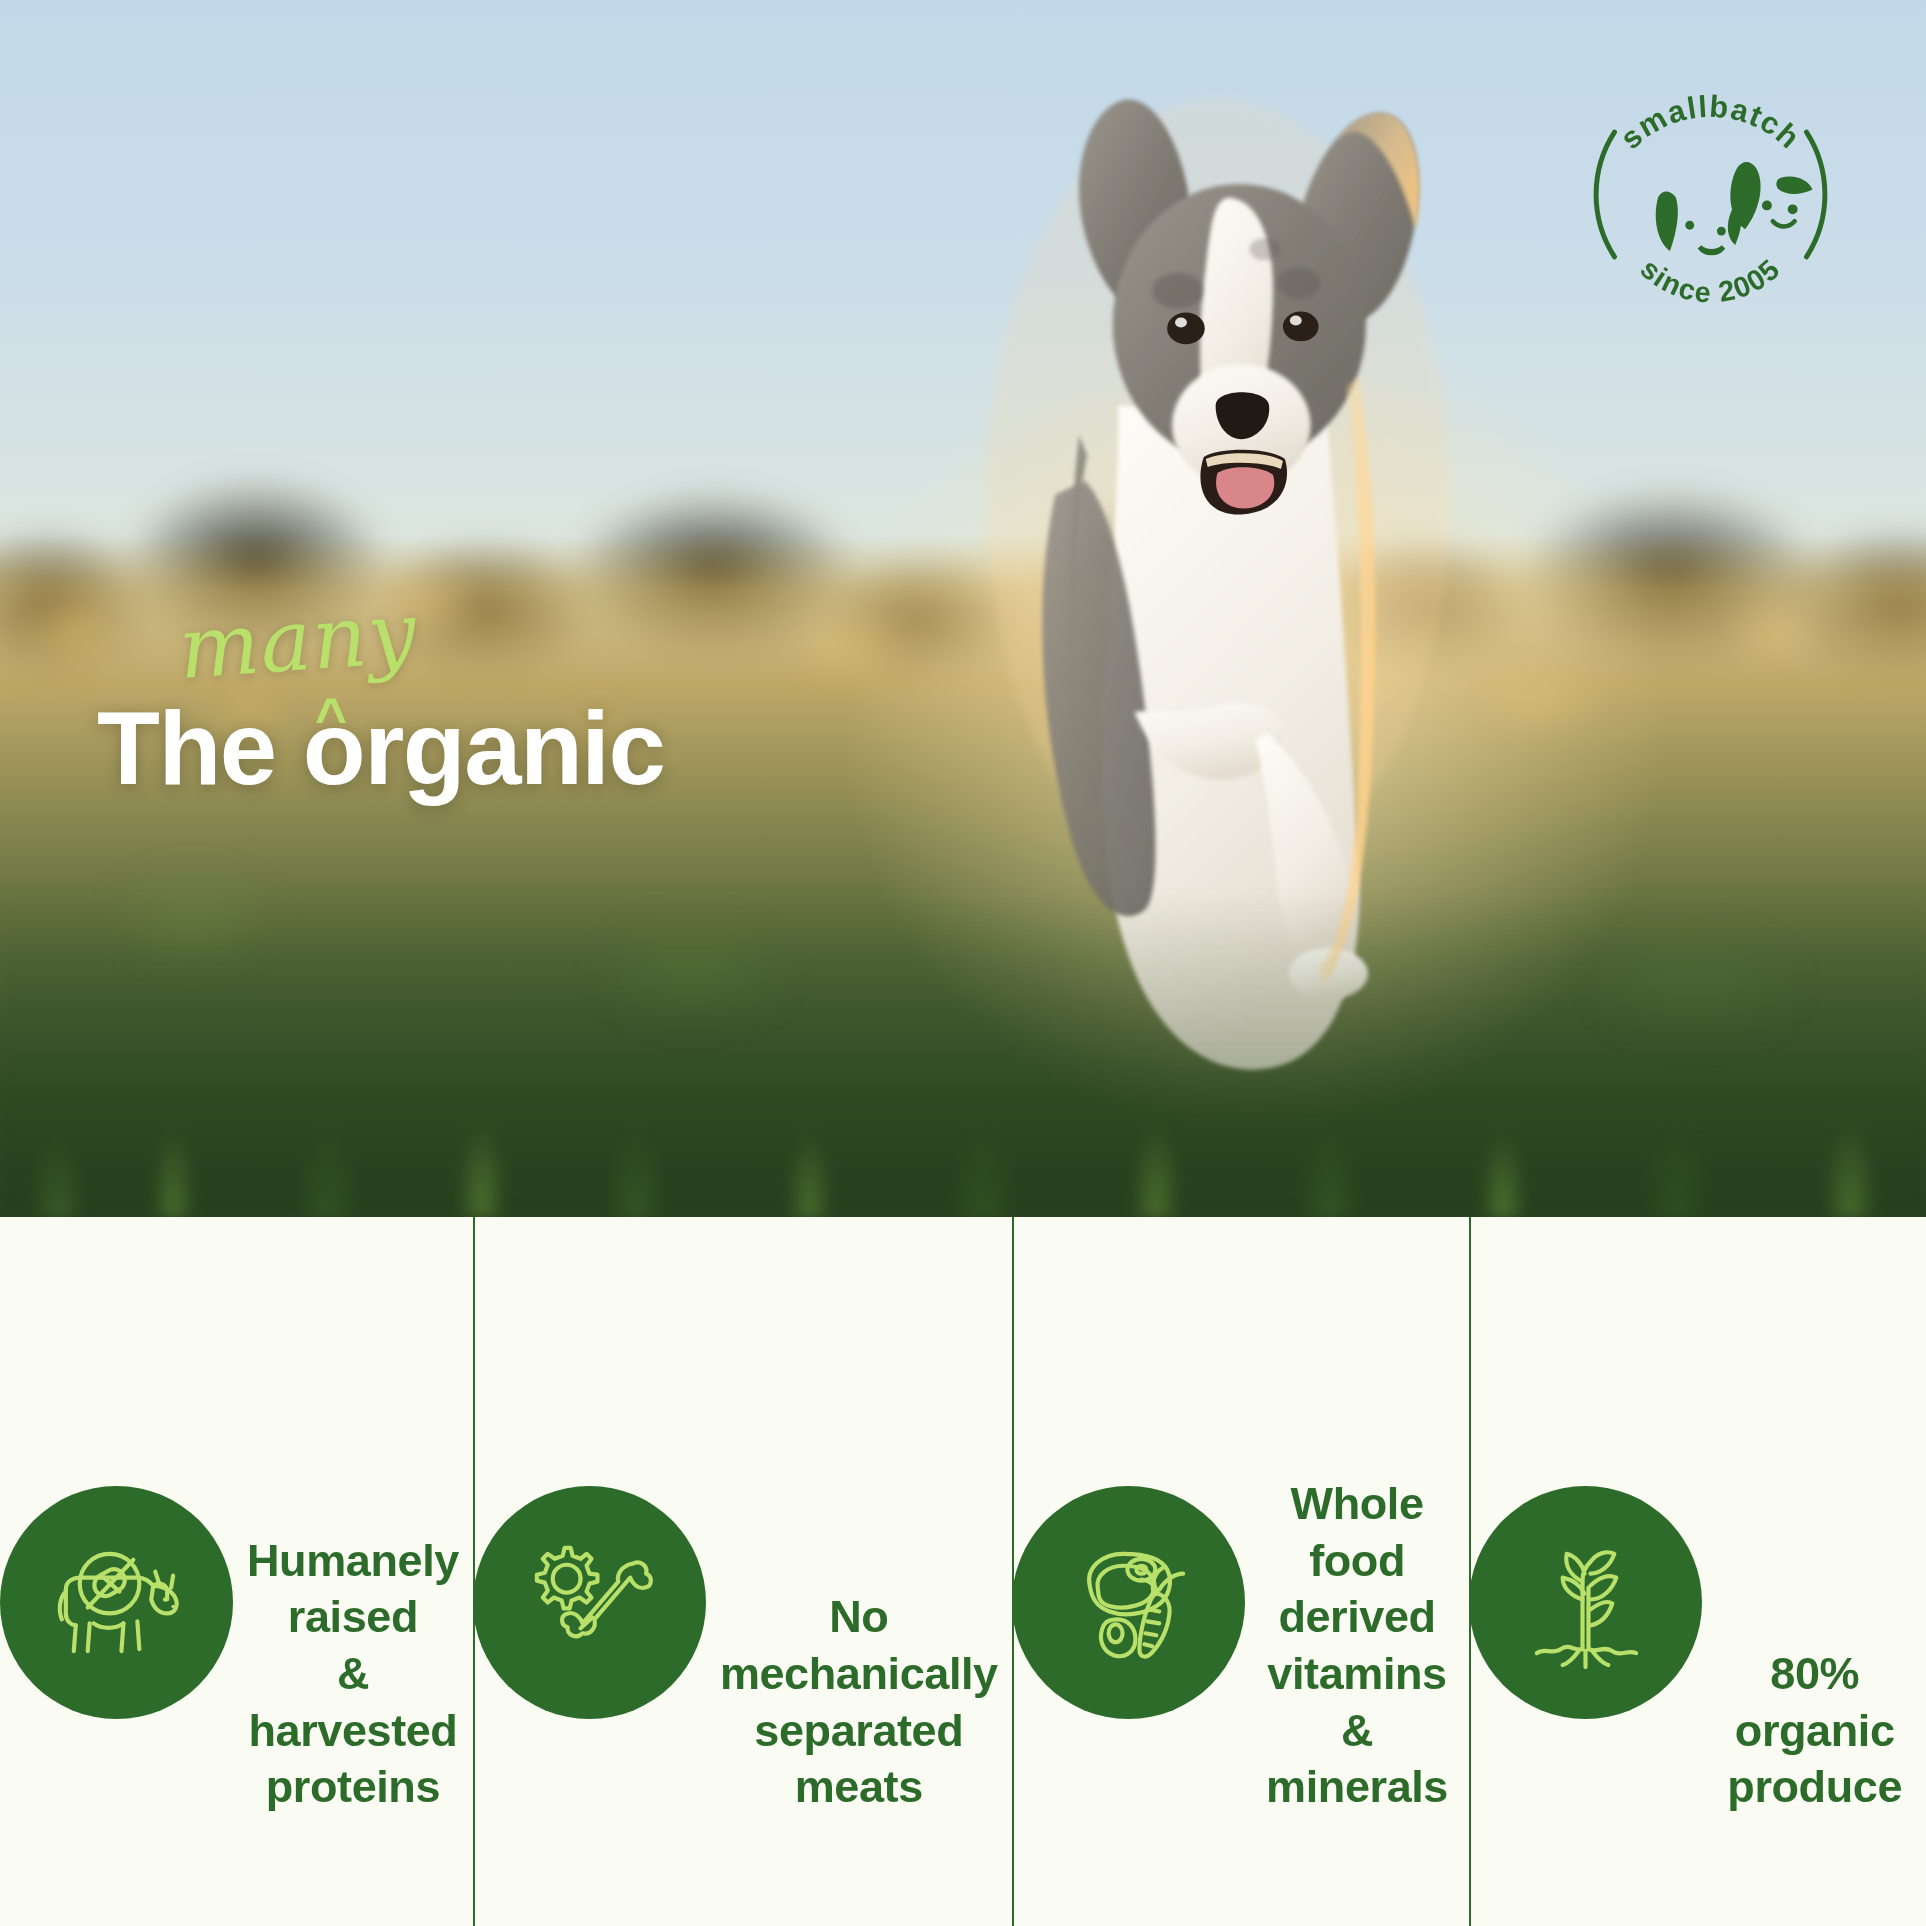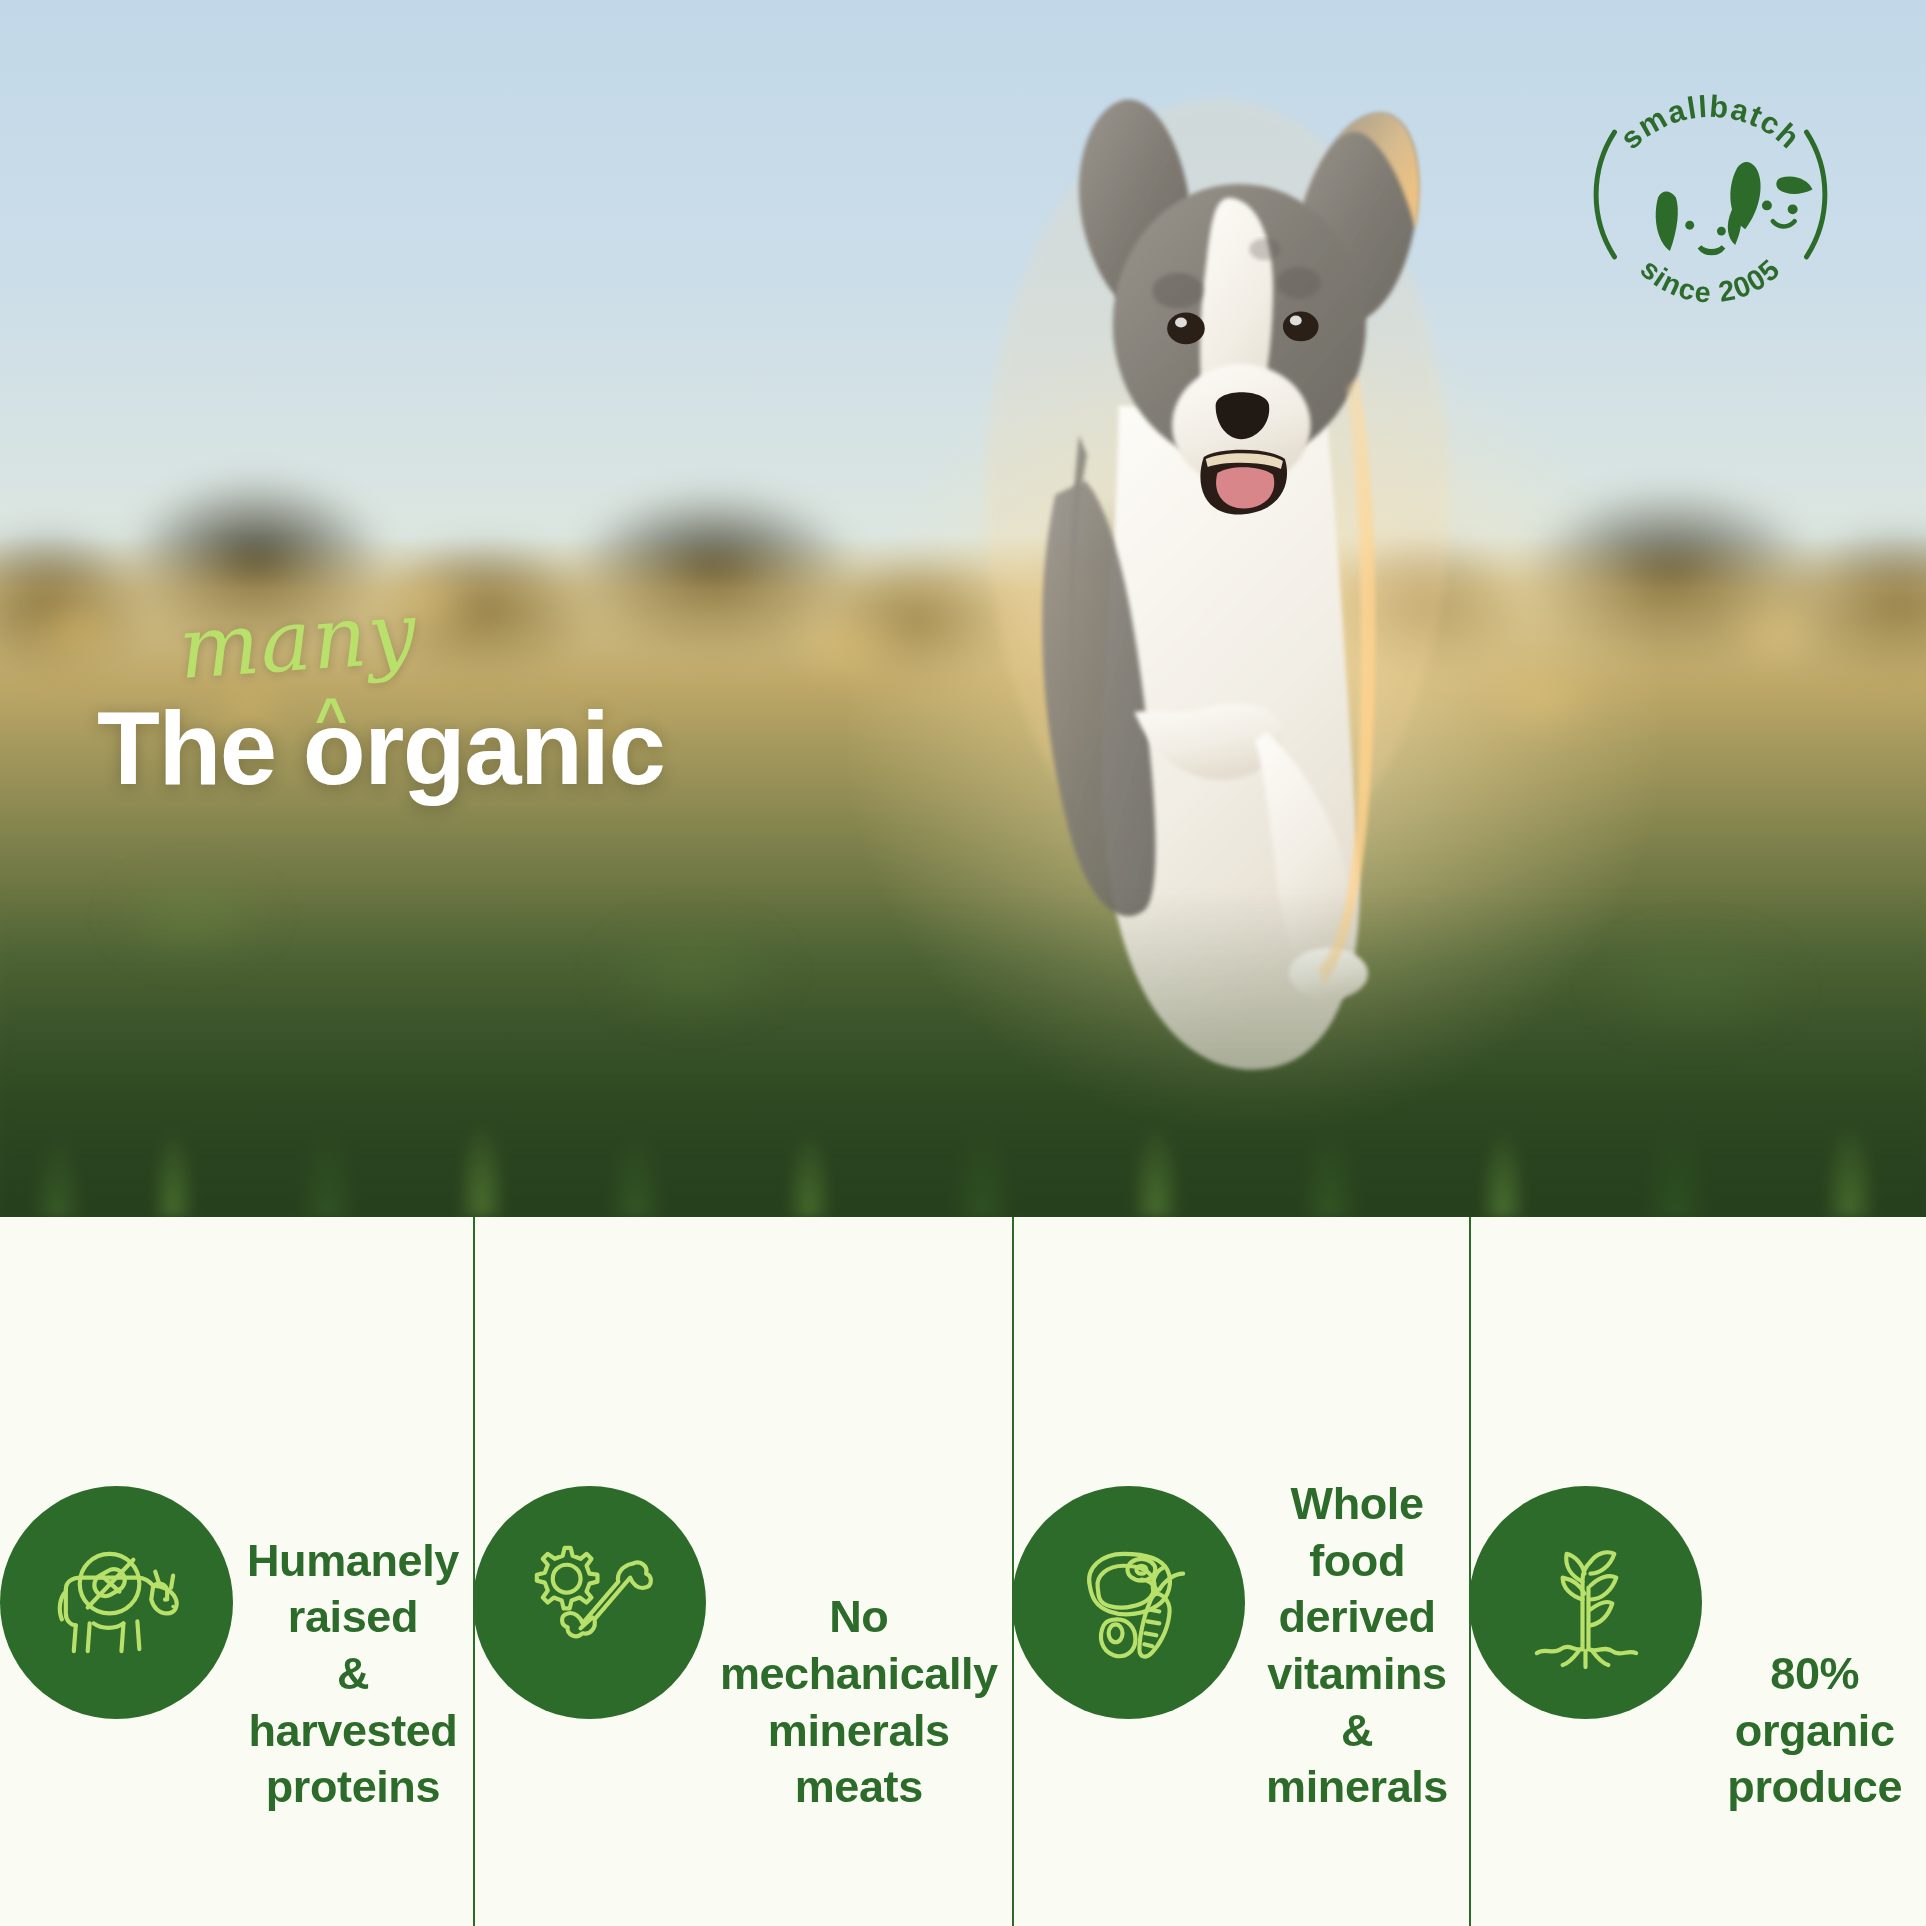--- a/index.html
+++ b/index.html
@@ -341,21 +341,21 @@
             <circle cx="52" cy="51" r="14"></circle>
 
             <path d="M118 36 C126 32 134 38 132 46 C138 48 139 58 131 60 C124 62 118 56 116 50
                      L80 92 C82 100 76 108 68 106 C62 112 52 108 53 100 C46 98 45 88 53 86
                      C60 84 66 90 68 96 L104 54 C102 46 108 38 118 36Z"></path>
             <path d="M78 90 L66 101"></path>
           </g>
         </svg>
       </div>
       <div class="bcaption">No mechanically
-minerals
+separated
 meats</div>
     </div>
 
     <div class="bcard">
       <div class="icon-circle">
         <svg viewBox="0 0 150 150">
           <g fill="none" stroke="#B9E06A" stroke-width="4.2" stroke-linecap="round" stroke-linejoin="round">
 
             <path d="M36 58 C32 40 48 26 70 26 C92 26 108 30 114 42 C120 54 116 70 104 78
                      C92 86 72 90 56 84 C42 79 38 70 36 58Z"></path>

